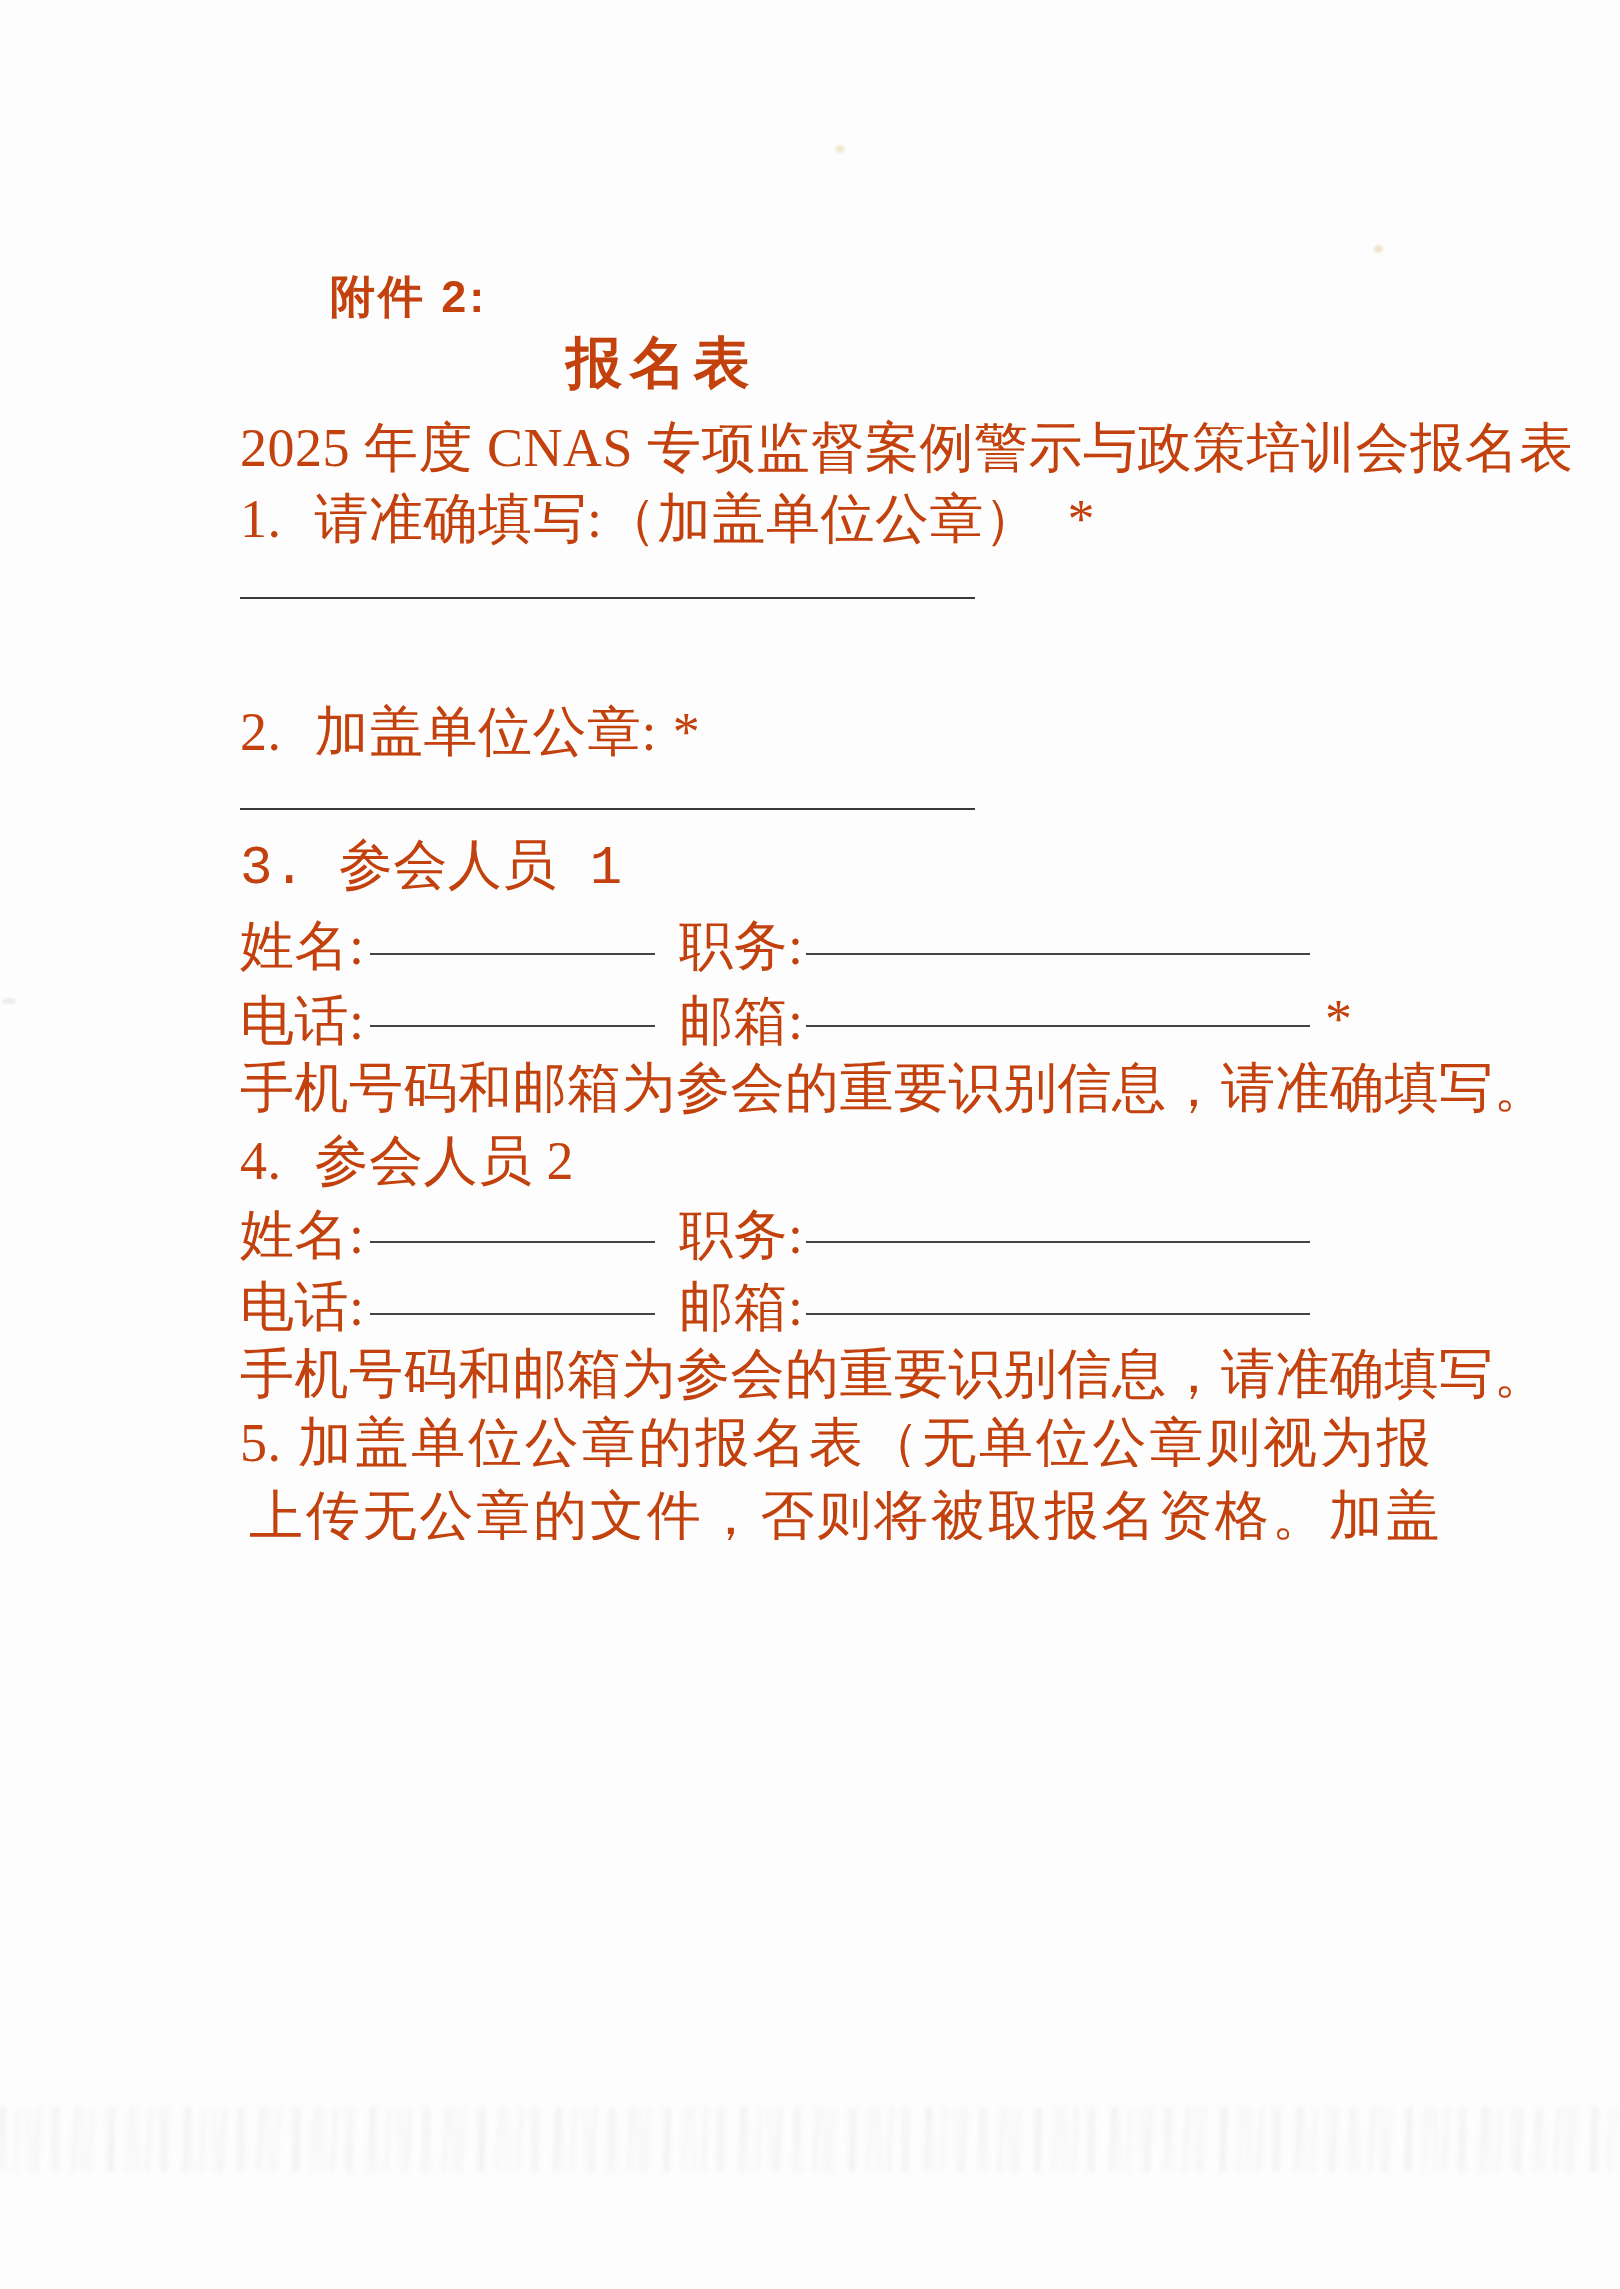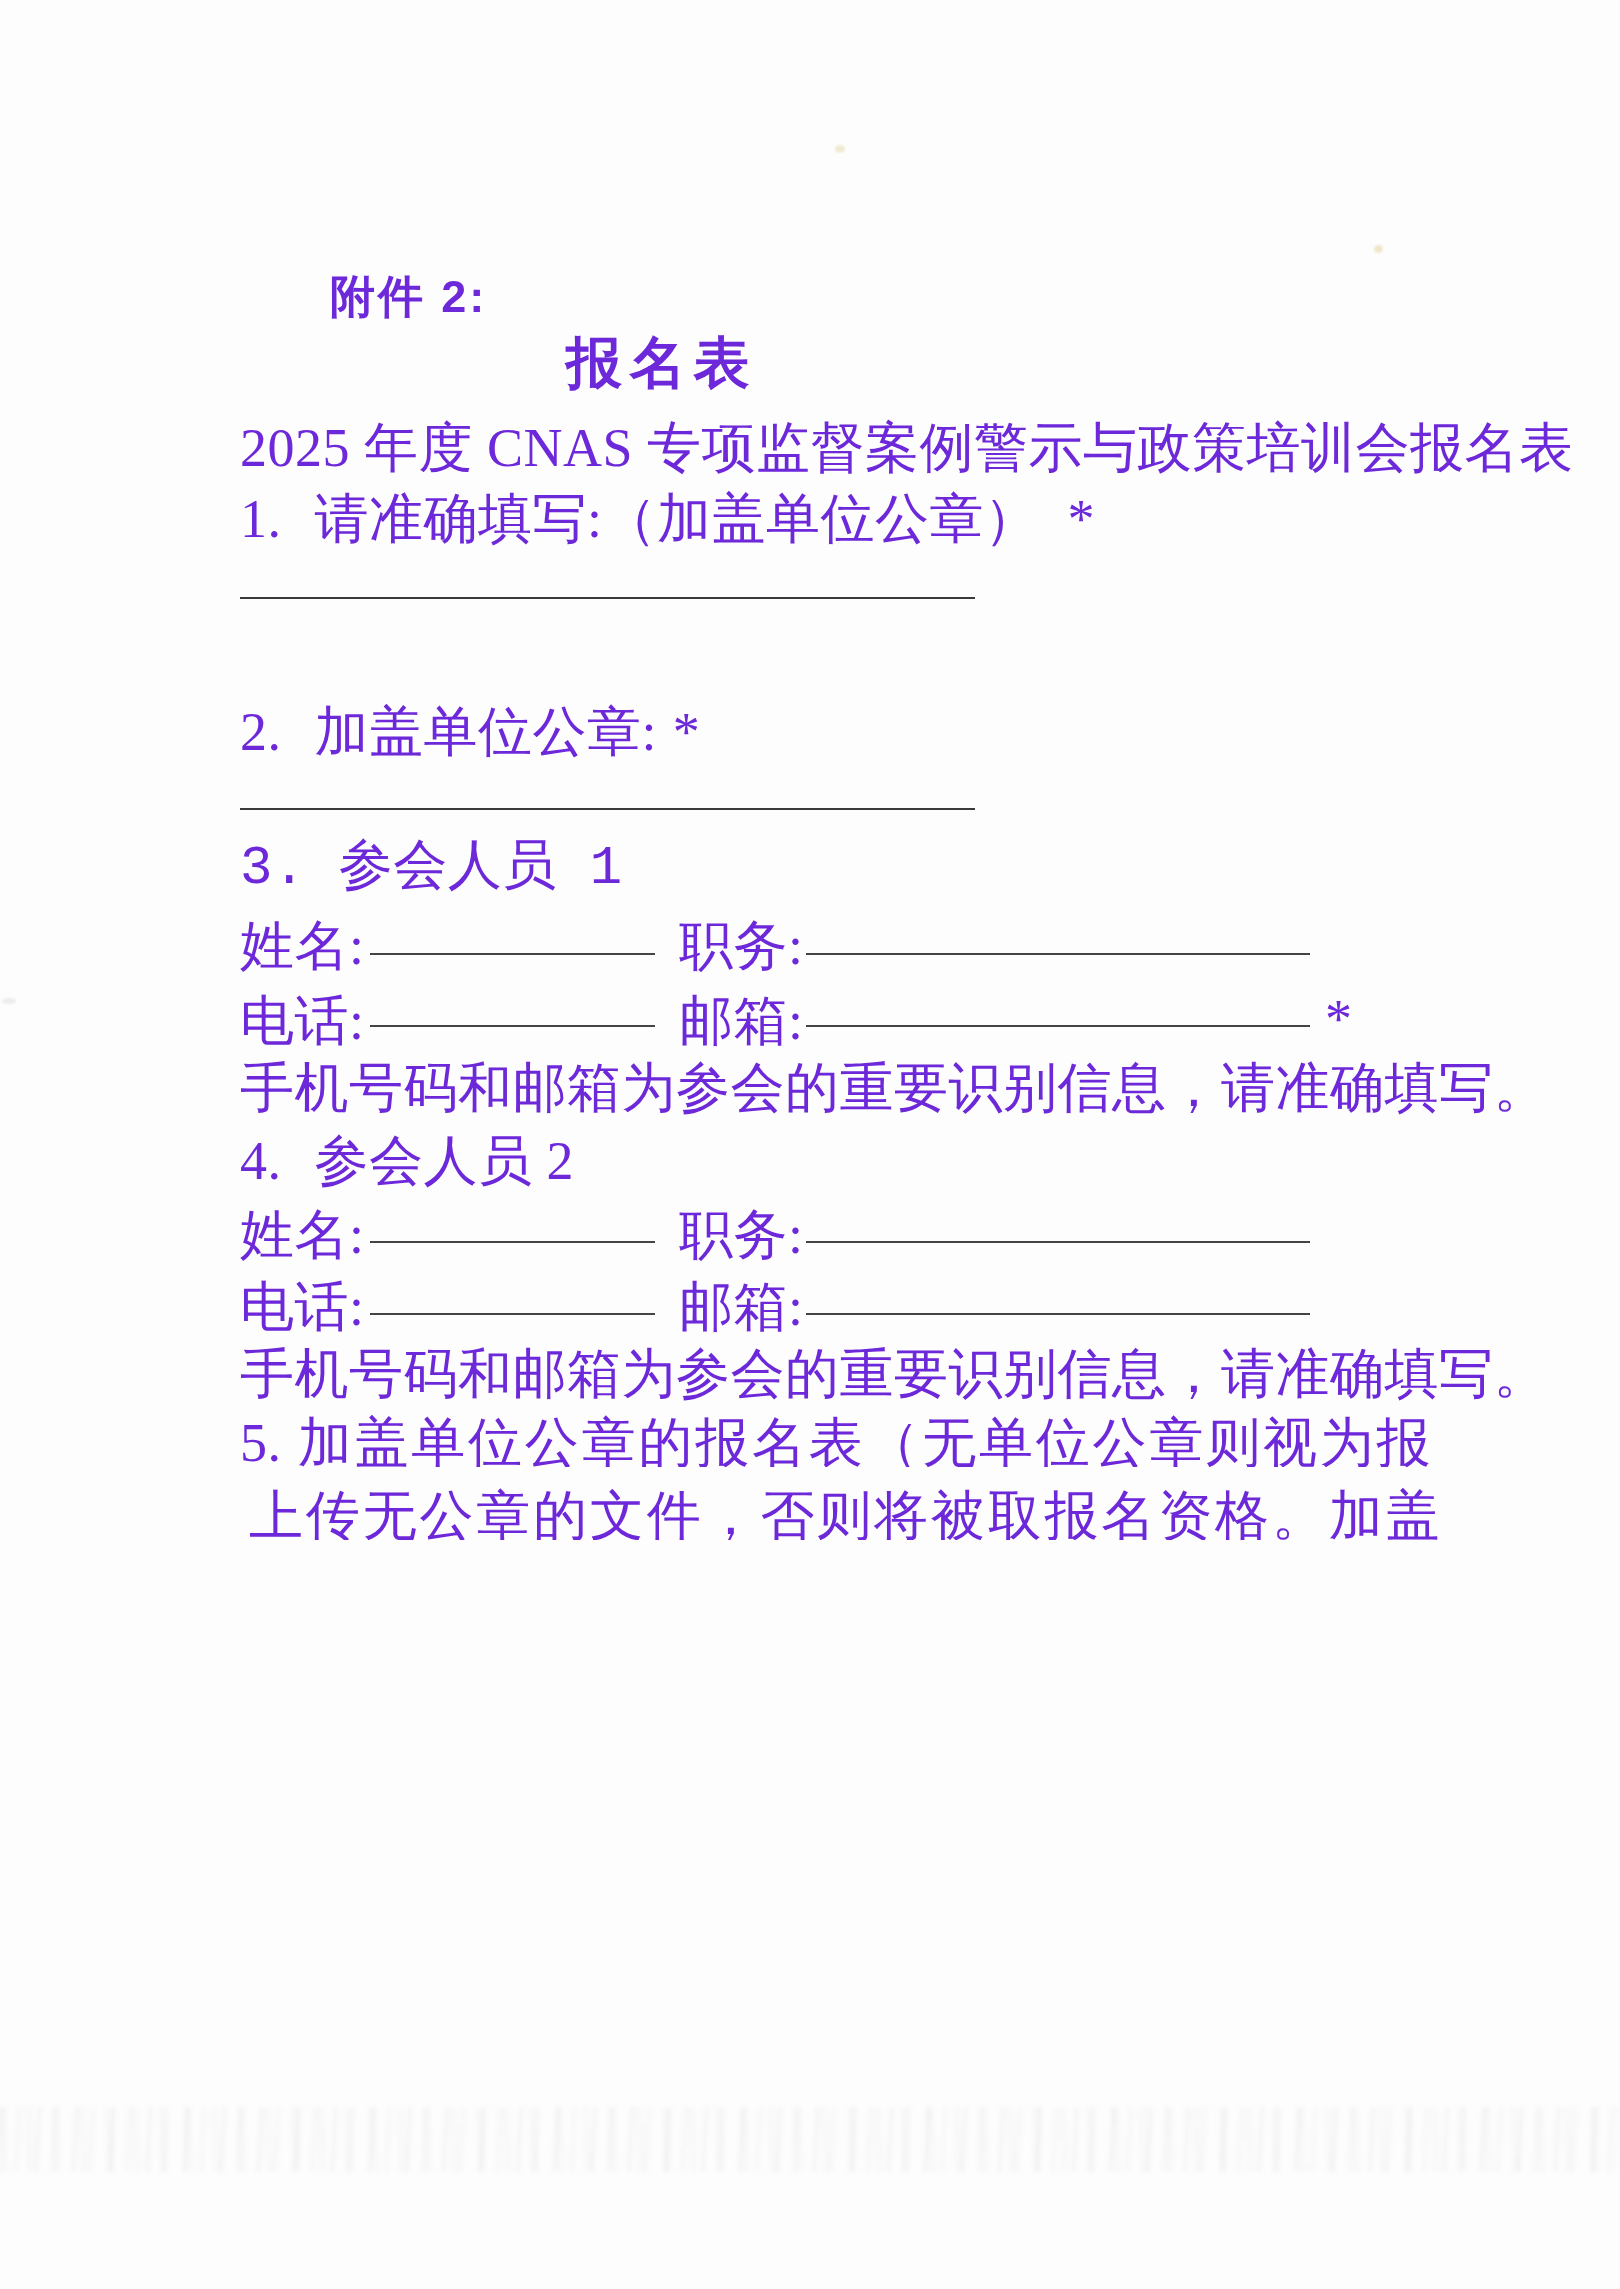--- a/index.html
+++ b/index.html
@@ -1,21 +1,21 @@
 <!DOCTYPE html>
 <html><head>
 <meta charset="utf-8">
 <style>
   html,body{margin:0;padding:0;background:#e8e8e8;}
   .page{
     position:relative;
     width:1620px;height:2290px;
     background:#fdfdfd;
     overflow:hidden;
-    color:#6d28d9;
+    color:#c2410c;
     font-family:"Liberation Serif","DejaVu Serif",serif;
   }
   .abs{position:absolute;line-height:1.16;white-space:nowrap;}
   .heading{
     font-family:"Liberation Sans","DejaVu Sans",sans-serif;
     font-weight:600;
     font-size:45px;
     letter-spacing:2.9px;
   }
   .doc-title{

